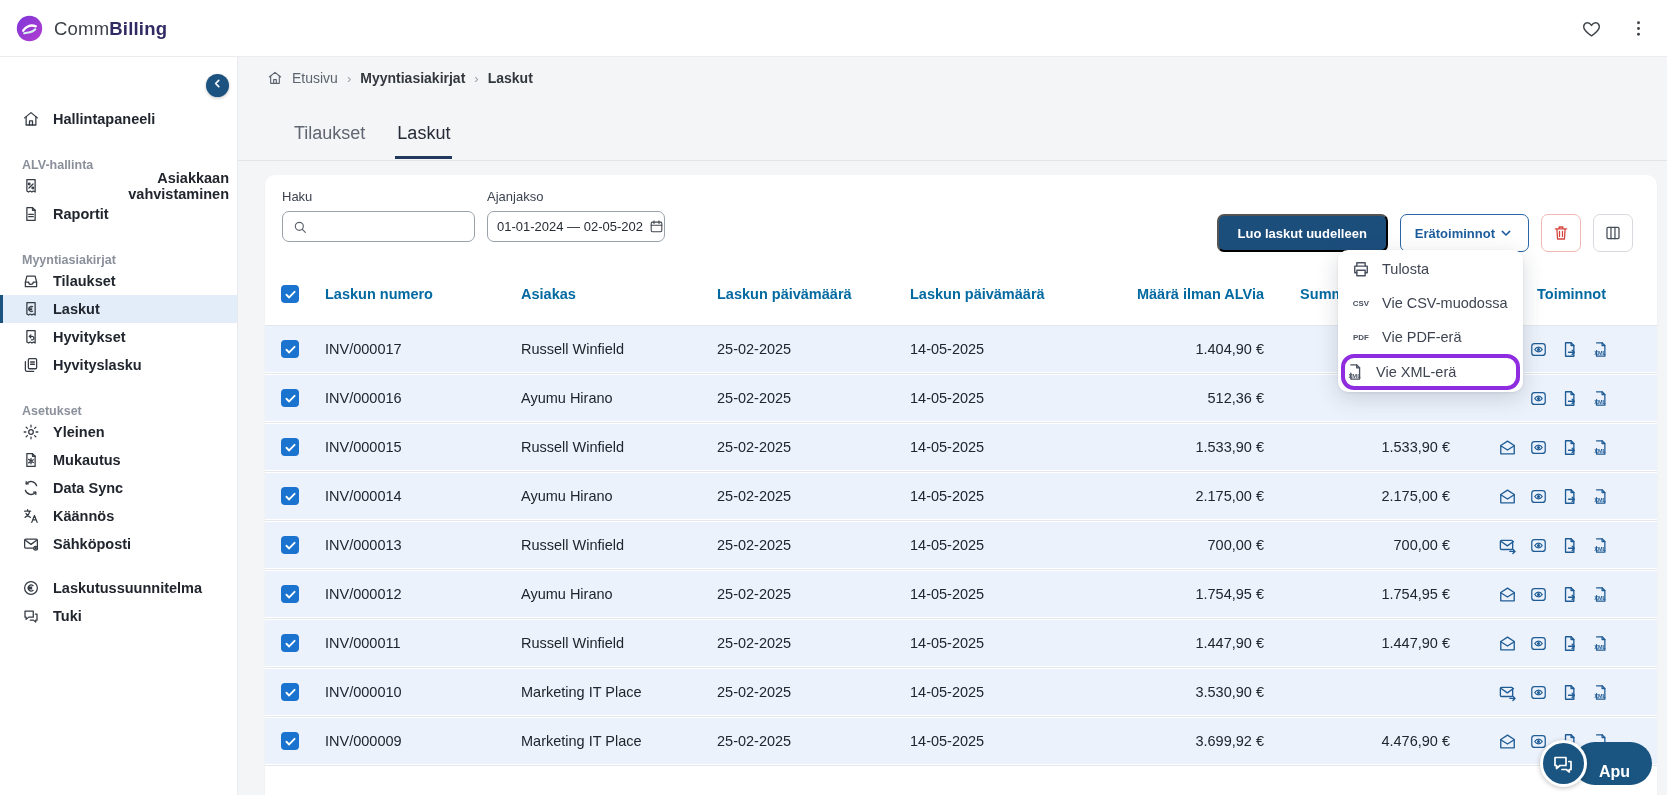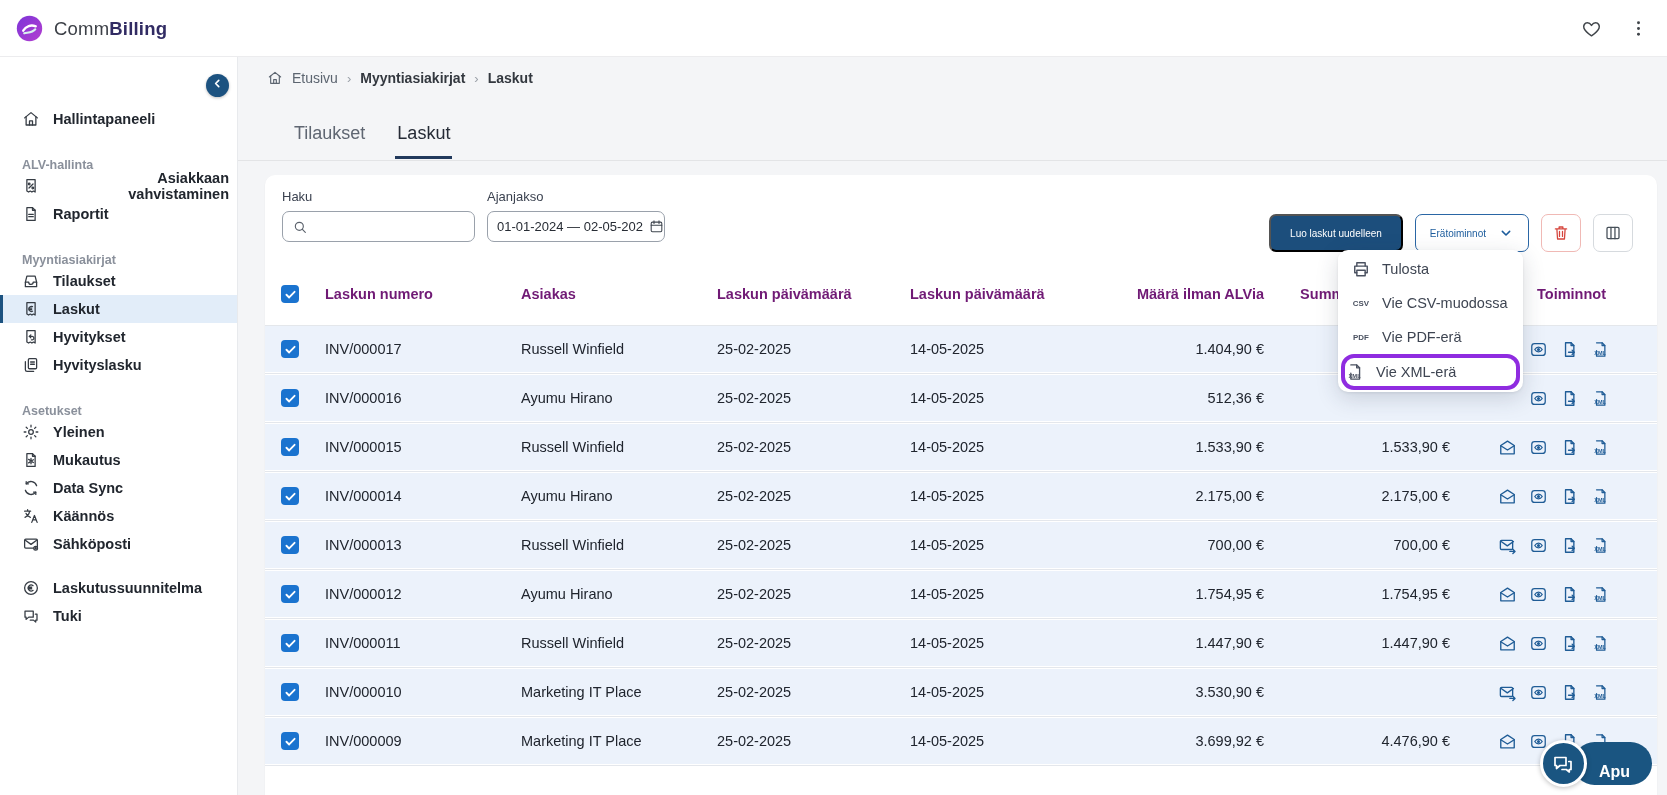--- a/index.html
+++ b/index.html
@@ -57,38 +57,38 @@
   .search-box input { border:none; outline:none; width:100%; font-size:13.5px;
     font-family:inherit; background:transparent; }
   .field-period { position:absolute; left:222px; top:14px; }
   .period-box { width:178px; height:31px; border:1px solid #9aa1ab; border-radius:7px;
     display:flex; align-items:center; padding:0 9px; gap:6px; font-size:13px; color:#272c34; cursor:pointer; }
   .period-box .pv { flex:1; white-space:nowrap; }
   .period-box svg { width:15px; height:15px; color:#3e454e; flex:none; }
 
   .toolbar { position:absolute; right:24px; top:39px; display:flex; gap:12px; height:38px; }
   .btn { height:38px; border-radius:7px; display:flex; align-items:center; justify-content:center;
-    font-size:10px; font-weight:400; cursor:pointer; font-family:inherit; }
+    font-size:13px; font-weight:700; cursor:pointer; font-family:inherit; }
   .btn-primary { background:#1c4e7c; color:#fff; padding:0 19px; }
-  .btn-outline { background:#fff; border:1.5px solid #2a66a5; color:#1c5c9c; padding:0 14px; gap:12px; }
+  .btn-outline { background:#fff; border:1.5px solid #2a66a5; color:#1c5c9c; padding:0 14px; gap:3px; }
   .btn-outline svg { width:16px; height:16px; }
   .btn-icon { width:40px; background:#fff; }
   .btn-trash { border:1.5px solid #f0b9b5; color:#d6453d; }
   .btn-trash svg { width:18px; height:18px; }
   .btn-cols { border:1.5px solid #d6dade; color:#475059; }
   .btn-cols svg { width:18px; height:18px; }
 
   
   .thead { position:absolute; top:88px; left:0; right:0; height:63px; border-bottom:1px solid #e4e7eb; }
   .tbody { position:absolute; top:151px; left:0; right:0; bottom:0; overflow:hidden; }
   .trow { position:relative; height:49px; background:#ecf2fb; border-bottom:3px solid #fff; }
   .trow::after { content:""; position:absolute; left:0; right:0; bottom:-2px; height:1px; background:#e4e7ec; }
   .cell { position:absolute; top:0; height:100%; display:flex; align-items:center;
     font-size:14.5px; color:#20252e; }
-  .hcell { font-weight:700; color:#701a75; }
+  .hcell { font-weight:700; color:#0369a1; }
   .c-check   { left:16px;  width:26px; }
   .c-number  { left:60px;  width:190px; }
   .c-customer{ left:256px; width:190px; }
   .c-date1   { left:452px; width:186px; }
   .c-date2   { left:645px; width:186px; }
   .c-net     { left:809px; width:190px; justify-content:flex-end; }
   .c-total   { left:995px; width:190px; justify-content:flex-end; }
   .c-actions { left:1233px; width:150px; gap:12px; }
   .h-actions { left:1272px; }
   .checkbox { width:18px; height:18px; border-radius:4px; background:#1a73cf; display:flex;

